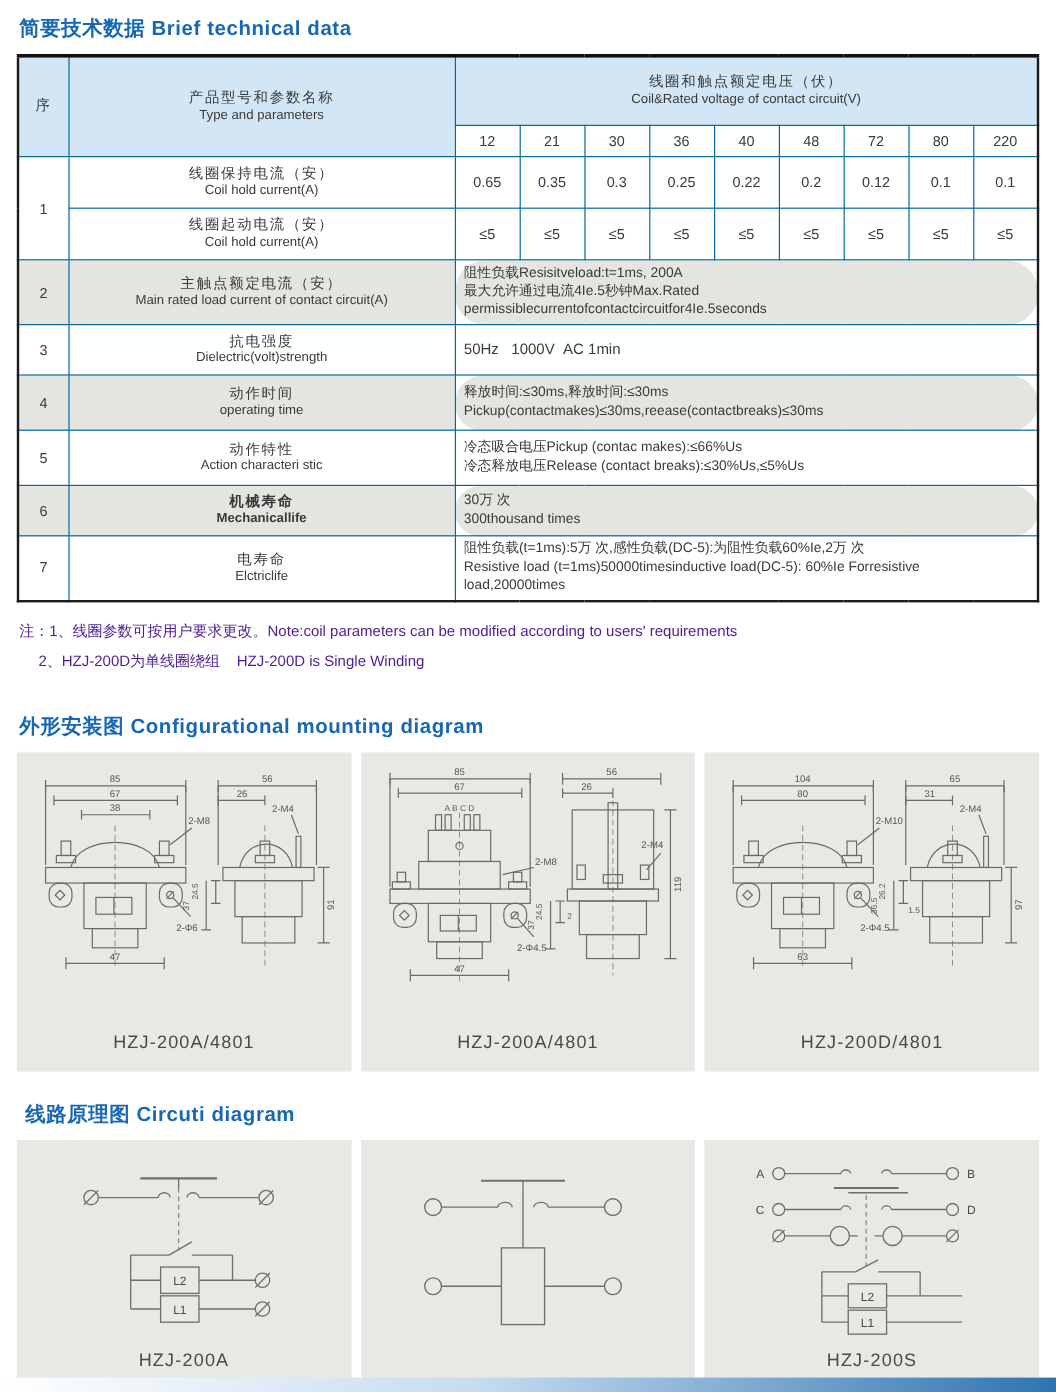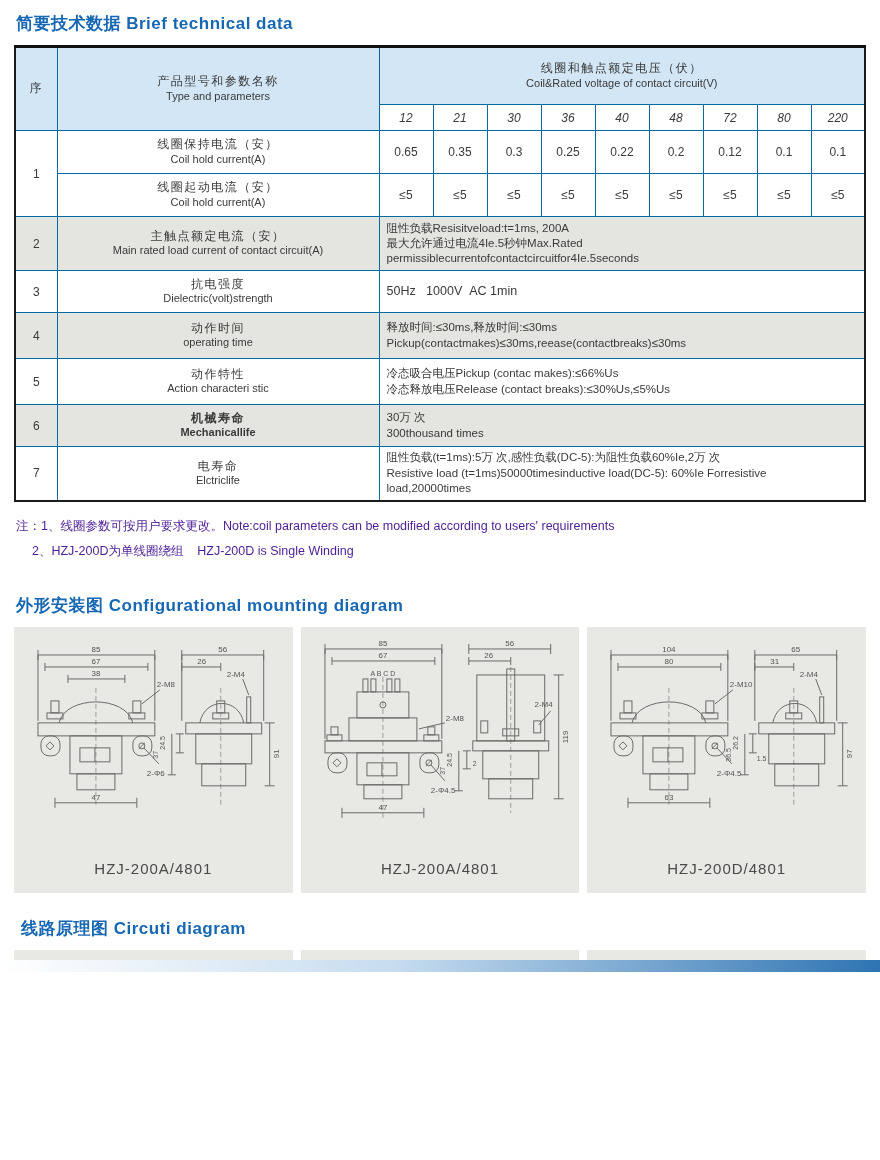--- a/index.html
+++ b/index.html
@@ -1,34 +1,34 @@
 <!DOCTYPE html>
 <html><head>
 <meta charset="utf-8">
 <style>
   * { box-sizing: border-box; margin: 0; padding: 0; }
   body { font-family: "Liberation Sans", sans-serif; background: #ffffff; }
-  .page { position: relative; width: 880px; height: 972px; background: #fff; overflow: hidden; }
+  .page { position: relative; width: 880px; height: 1160px; background: #fff; overflow: hidden; }
 
   .sec-h { color: #1767b3; font-weight: bold; font-size: 17px; margin: 12px 0 10px 16px; letter-spacing: 0.5px; }
   .sec-h.m2 { margin-top: 30px; }
   .sec-h.m3 { margin-top: 24px; margin-left: 21px; }
 
   table.spec { width: 852px; margin-left: 14px; border-collapse: collapse; table-layout: fixed;
                border: 2px solid #1c1c1c; border-top: 3px solid #111; color: #3a3a3a; }
   table.spec td { border: 1px solid #0369a1; text-align: center; vertical-align: middle; padding: 2px 3px; }
   .c-seq { width: 42px; } .c-param { width: 322px; } .c-v { width: 54px; }
   .hdr { background: #d2e6f5; }
   tr.gray > td { background: #e4e4e1; }
-  .vnum { background: #fff; font-size: 12px; font-style: italic; }
+  .vnum { background: #fff; font-size: 12px; }
   .zh { font-size: 12px; letter-spacing: 1.5px; line-height: 1.3; }
   .en { font-size: 11px; letter-spacing: 0; line-height: 1.25; }
   .bold { font-weight: bold; }
   .num { font-size: 12px; }
-  .vmerge { text-align: left !important; padding: 3px 7px !important; }
+  .vmerge { text-align: left !important; padding: 3px 7px !important; border-radius: 26px; }
   .vmerge div { font-size: 11.5px; line-height: 1.32; white-space: nowrap; overflow: hidden; }
   tr.h1 { height: 58px; } tr.h2 { height: 26px; } tr.r43 { height: 43px; }
   tr.r54 { height: 54px; } tr.r42 { height: 42px; } tr.r46 { height: 46px; }
 
   .notes { margin: 12px 0 0 16px; font-size: 12.5px; color: #4c1d95; line-height: 2.0; }
   .notes .n2 { margin-left: 16px; }
 
   .panel-row { display: flex; gap: 8px; margin: 10px 14px 0 14px; }
   .panel { flex: 1; background: #e8e8e5; position: relative; }
   .m-panel { height: 266px; }

